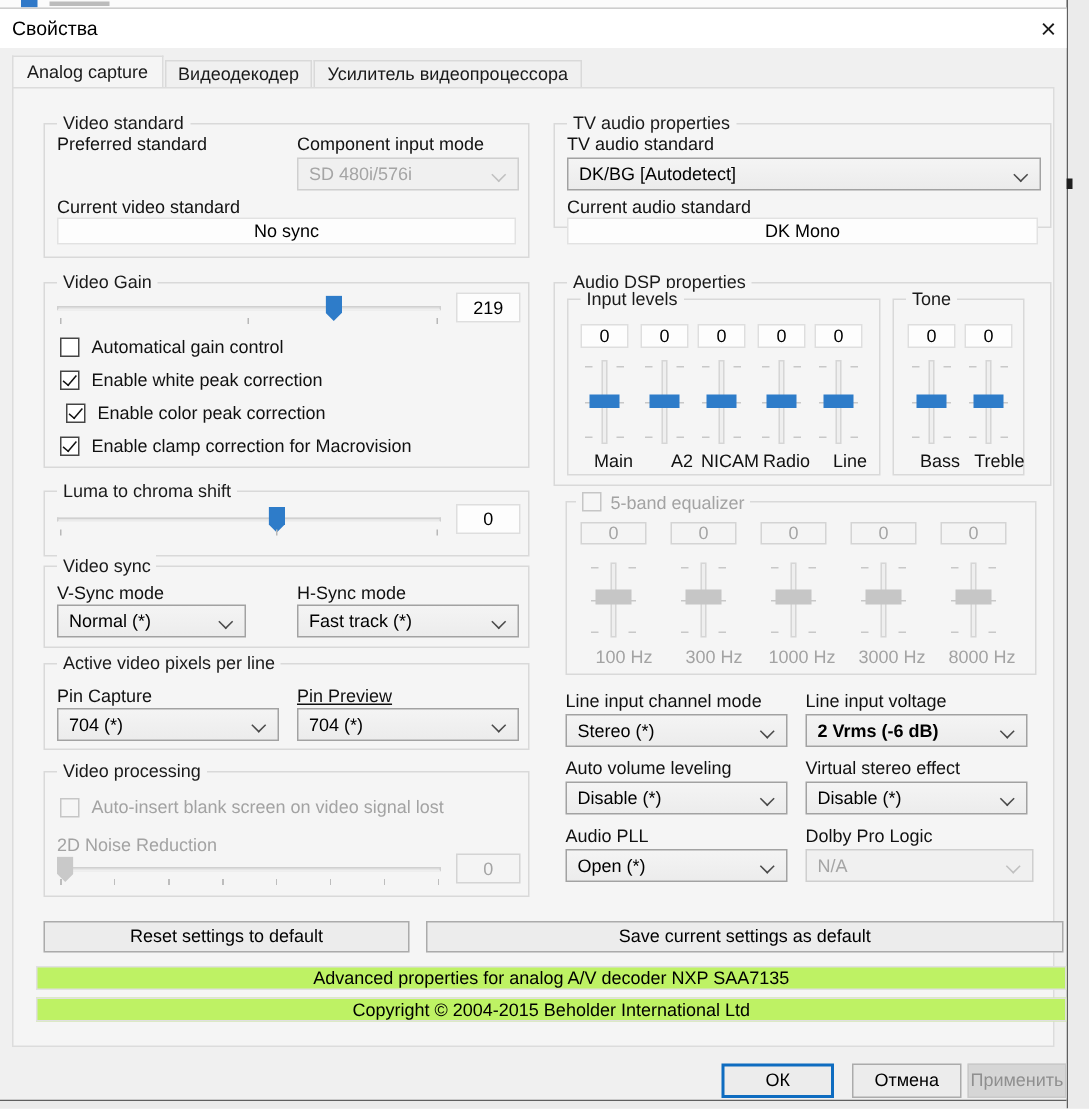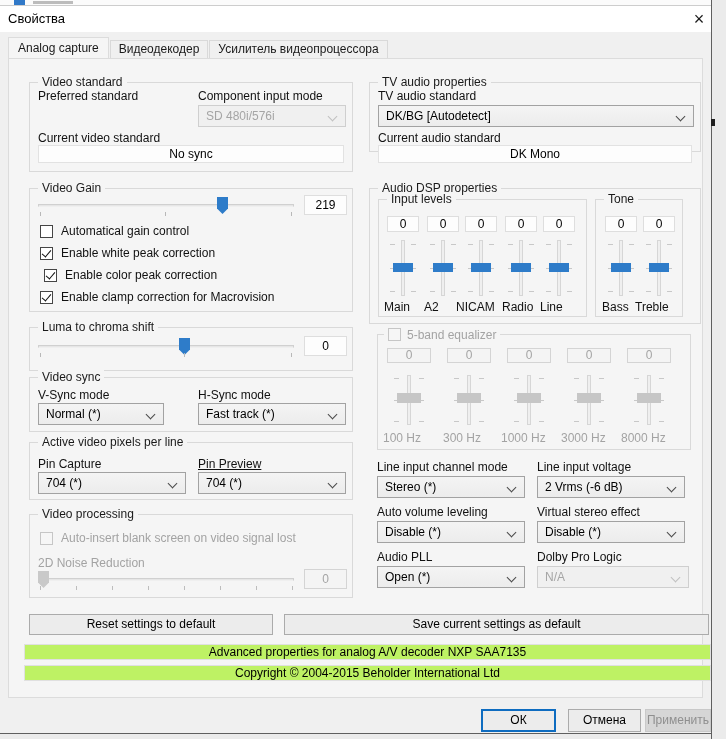--- a/index.html
+++ b/index.html
@@ -50,21 +50,21 @@
   .hthumb{position:absolute;width:11px;height:17px;background:#2e7cc9;clip-path:polygon(0 0,100% 0,100% 68%,50% 100%,0 68%);}
   .hthumb.dis{background:#c9c9c9;}
   .tick{position:absolute;width:1px;height:4px;background:#b8b8b8;}
   .tickstrip{position:absolute;height:4px;background-image:repeating-linear-gradient(to right,#bdbdbd 0 1px,transparent 1px 36px);}
   
   .vch{position:absolute;top:0;height:118px;}
   .vgroove{position:absolute;width:4px;background:#efefef;border:1px solid #d6d6d6;box-sizing:border-box;}
   .vthumb{position:absolute;background:#2e7cc9;}
   .vthumb.dis{background:#c6c6c6;}
   .vticks{position:absolute;width:5px;background-image:linear-gradient(#c8c8c8,#c8c8c8),linear-gradient(#c8c8c8,#c8c8c8),linear-gradient(#c8c8c8,#c8c8c8);background-size:5px 1px;background-repeat:no-repeat;background-position:0 0,0 50%,0 100%;}
-  .vlabel{position:absolute;font-size:12px;text-align:left;color:#111;}
+  .vlabel{position:absolute;font-size:12px;text-align:right;color:#111;}
   .vlabel.dis{color:#a3a3a3;}
   .eq-head{position:absolute;left:6px;top:-8px;background:#f5f5f5;padding:0 4px;display:flex;align-items:center;gap:6px;font-size:12px;color:#a3a3a3;height:15px;}
   
   .btn{position:absolute;background:#ececec;border:1px solid #ababab;font-size:12px;text-align:center;color:#000;box-sizing:border-box;}
   .btn.primary{border:2px solid #0e6cc0;}
   .btn.dis{background:#d6d6d6;border-color:#c9c9c9;color:#8f8f8f;}
   .info{position:absolute;border:1px solid #e0e0e0;font-size:12px;text-align:center;color:#000;box-sizing:border-box;background:#bef264;}
 </style>
 </head>
 <body>
@@ -317,21 +317,21 @@
       <div class="tickstrip" style="left:10px;top:71px;width:254px;"></div>
       <div class="valbox dis" style="left:274px;top:54px;width:43px;height:20px;line-height:18px;">0</div>
     </div>
 
     <div class="lbl" style="left:368px;top:401px;">Line input channel mode</div>
     <div class="combo" style="left:368px;top:417px;width:148px;">
       <span class="ctext">Stereo (*)</span>
         <span class="chev"></span>
     </div>
     <div class="lbl" style="left:528px;top:401px;">Line input voltage</div>
-    <div class="combo" style="left:528px;top:417px;width:148px;">
+    <div class="combo" style="left:528px;top:417px;width:148px;font-weight:bold;">
       <span class="ctext">2 Vrms (-6 dB)</span>
         <span class="chev"></span>
     </div>
     <div class="lbl" style="left:368px;top:446px;">Auto volume leveling</div>
     <div class="combo" style="left:368px;top:462px;width:148px;">
       <span class="ctext">Disable (*)</span>
         <span class="chev"></span>
     </div>
     <div class="lbl" style="left:528px;top:446px;">Virtual stereo effect</div>
     <div class="combo" style="left:528px;top:462px;width:148px;">

